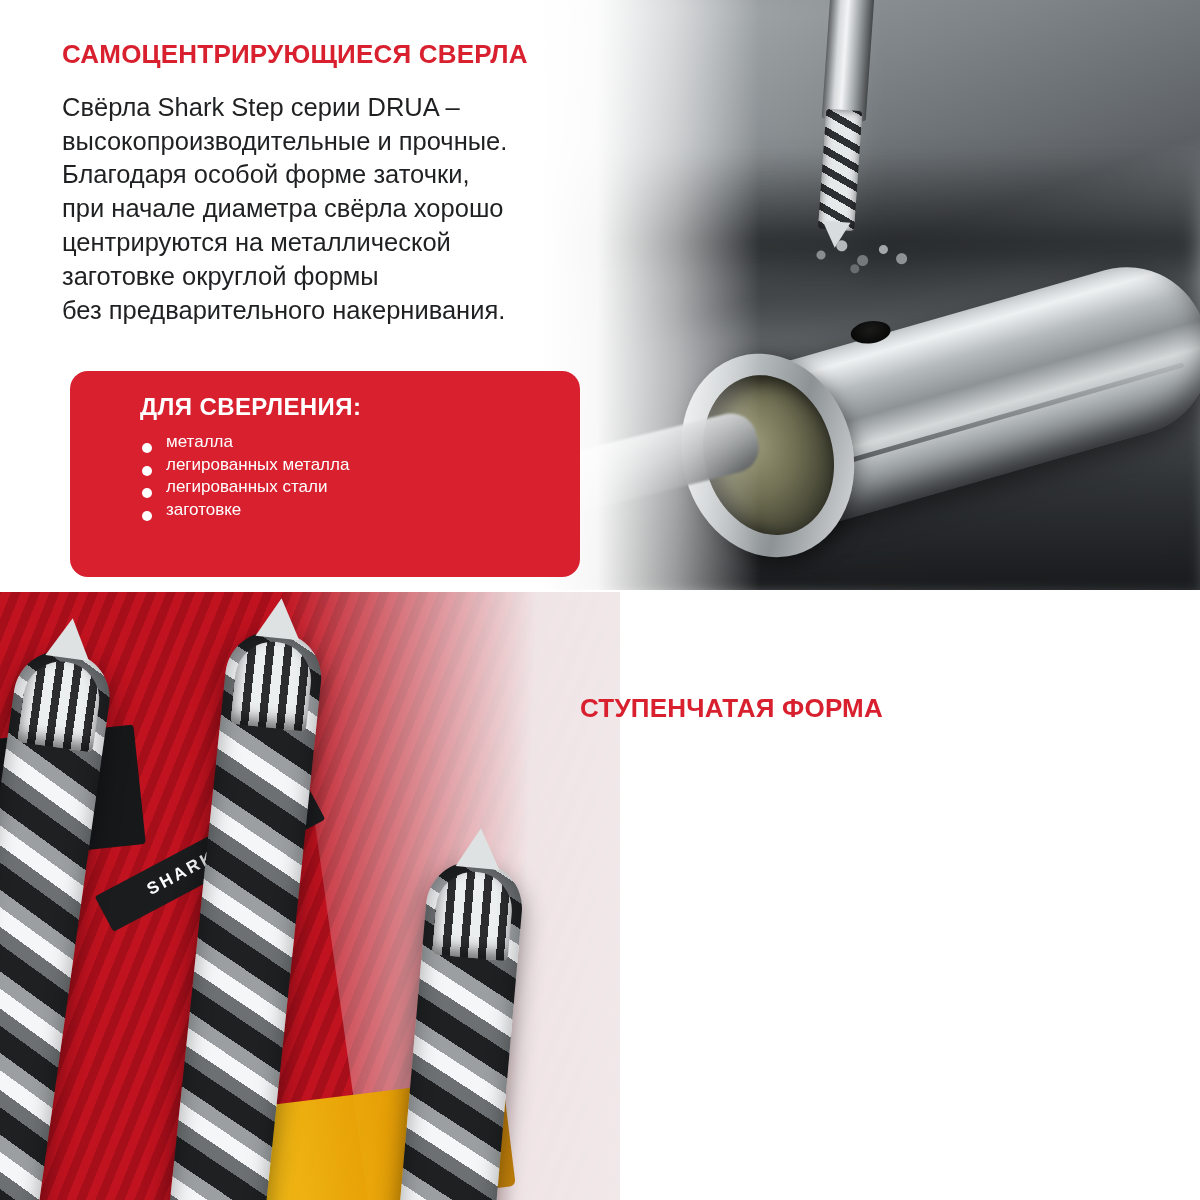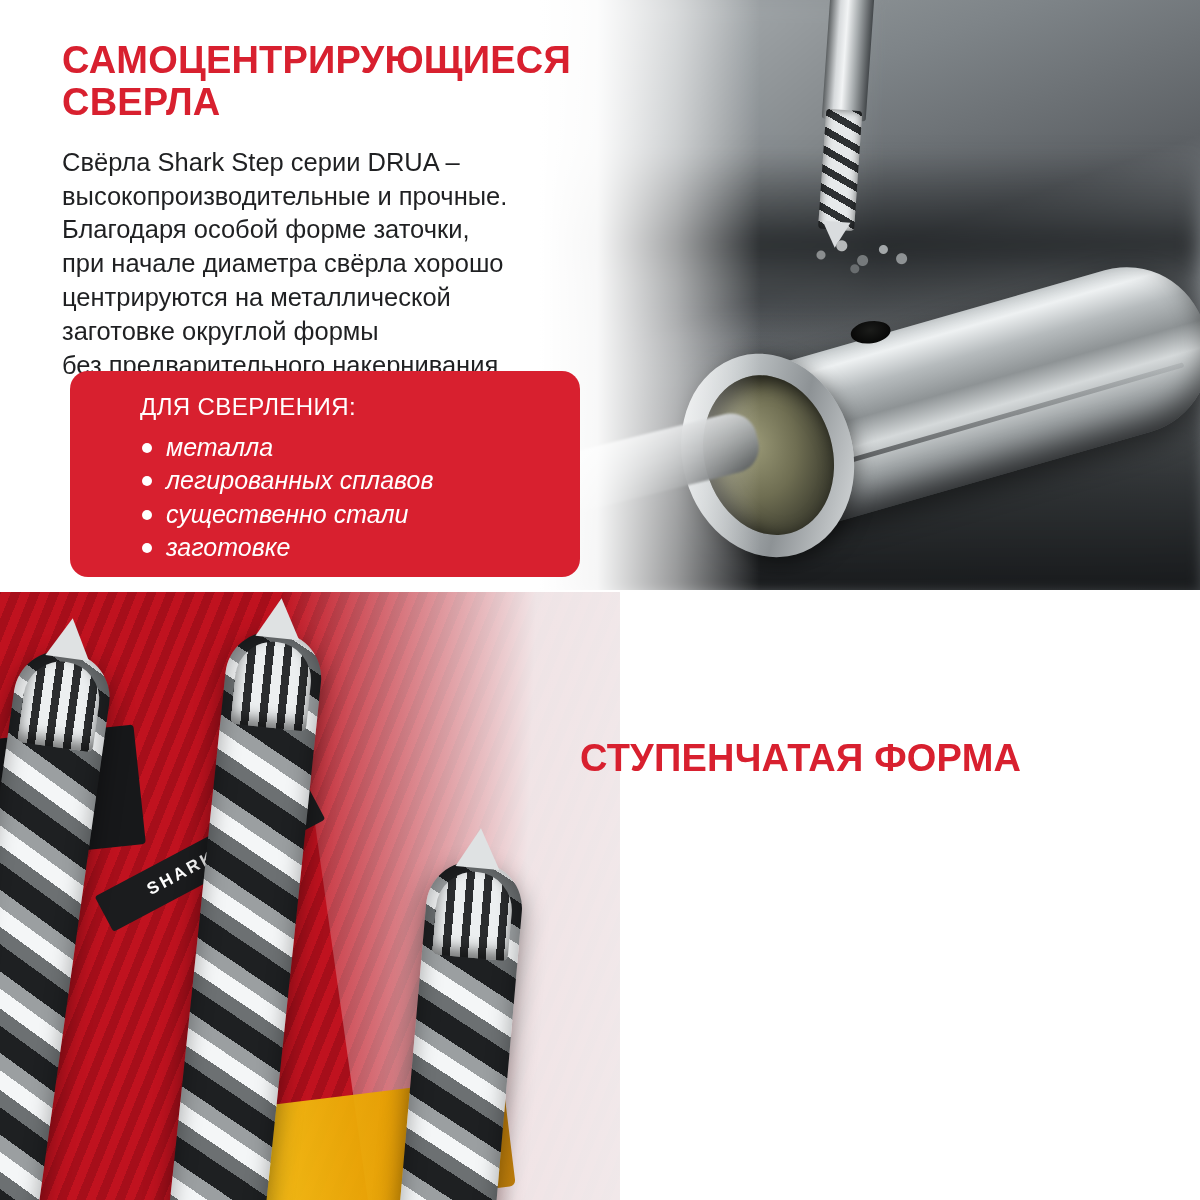--- a/index.html
+++ b/index.html
@@ -189,21 +189,21 @@
   }
 
   .top-content {
     position: absolute;
     left: 62px;
     top: 40px;
     width: 620px;
   }
   .heading {
     color: #d8202f;
-    font-size: 38px;
+    font-size: 26px;
     font-weight: bold;
     letter-spacing: .2px;
     margin: 0 0 22px 0;
     line-height: 1.1;
   }
   .body-text {
     color: #1f2022;
     font-size: 25.5px;
     line-height: 1.33;
     margin: 0;
@@ -217,35 +217,34 @@
     width: 510px;
     height: 206px;
     background: #d8202f;
     border-radius: 18px;
     color: #ffffff;
     box-sizing: border-box;
     padding: 22px 28px 18px 70px;
   }
   .red-card .card-title {
     font-size: 24px;
-    font-weight: normal;
+    font-weight: bold;
     letter-spacing: .4px;
     margin: 0 0 10px 0;
   }
   .red-card ul {
     list-style: none;
     margin: 0;
     padding: 0;
   }
   .red-card li {
     position: relative;
-    font-size: 25px;
+    font-size: 17px;
     line-height: 1.33;
     padding-left: 26px;
-    font-style: italic;
   }
   .red-card li::before {
     content: "";
     position: absolute;
     left: 2px;
     top: 12px;
     width: 10px;
     height: 10px;
     border-radius: 50%;
     background: #ffffff;
@@ -370,21 +369,20 @@
   }
   #bit1 { left: 20px;  top: 60px;  transform: rotate(8deg);  }
   #bit2 { left: 230px; top: 40px;  transform: rotate(6deg);  }
   #bit3 { left: 430px; top: 270px; transform: rotate(5deg);  height: 420px; }
 
   .bottom-content {
     position: absolute;
     left: 580px;
     top: 102px;
     width: 600px;
-    margin-top: 44px;
   }
   .bottom-content .heading {
     margin-bottom: 26px;
   }
 
   .divider {
     position: absolute;
     left: 0;
     top: 590px;
     width: 1200px;
@@ -432,22 +430,22 @@
 при начале диаметра свёрла хорошо
 центрируются на металлической
 заготовке округлой формы
 без предварительного накернивания.</p>
     </div>
 
     <div class="red-card">
       <div class="card-title">ДЛЯ СВЕРЛЕНИЯ:</div>
       <ul>
         <li>металла</li>
-        <li>легированных сплавов</li>
-        <li>существенно стали</li>
+        <li>легированных металла</li>
+        <li>легированных стали</li>
         <li>заготовке</li>
       </ul>
     </div>
   </div>
 
   <div class="divider"></div>
 
   <div class="section-bottom">
 
     <div class="photo-bottom">

